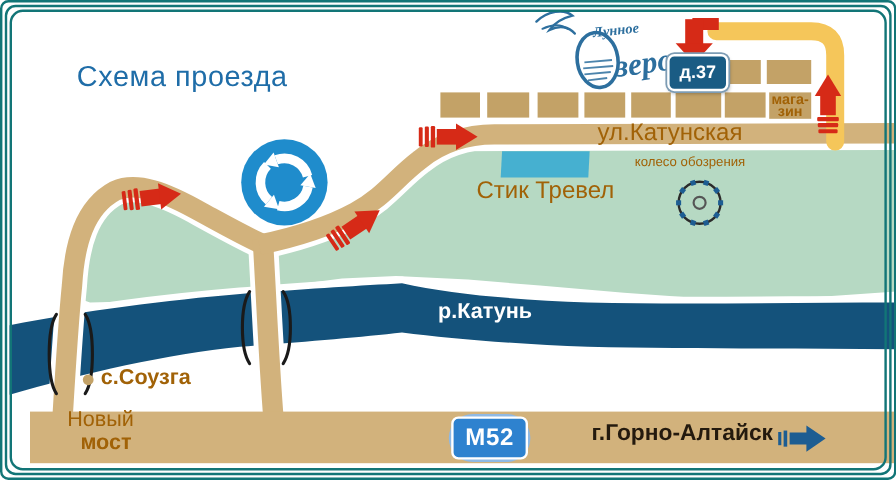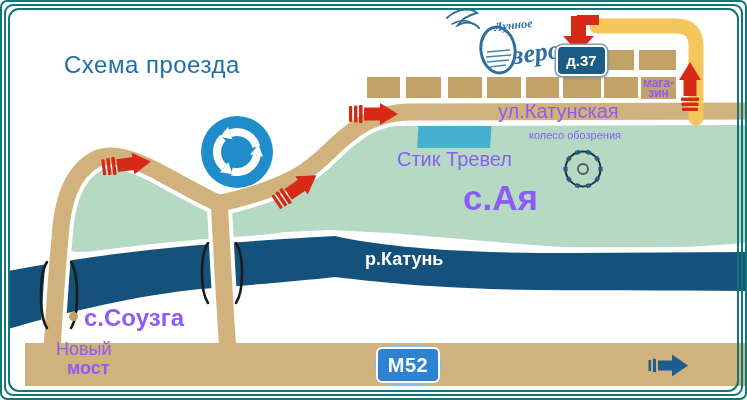--- a/index.html
+++ b/index.html
@@ -4,31 +4,31 @@
 <style>
   html,body{margin:0;padding:0;background:#fff;}
   #stage{position:relative;width:747px;height:400px;background:#ffffff;overflow:hidden;
          font-family:"Liberation Sans",sans-serif;}
   
   .frame{position:absolute;border:2px solid #127577;border-radius:7px;pointer-events:none;z-index:6;}
   .f1{inset:0px;}
   .f2{inset:4px;border-radius:9px;}
   .f3{inset:8px;border-radius:11px;}
   svg.map{position:absolute;left:0;top:0;z-index:1;}
-  .lbl{position:absolute;white-space:nowrap;color:#8b5cf6;z-index:3;}
+  .lbl{position:absolute;white-space:nowrap;color:#a16207;z-index:3;}
   .title{left:64px;top:51px;font-size:24px;font-weight:500;color:#1f6da8;letter-spacing:.5px;}
   .street{left:498px;top:100px;font-size:20px;font-weight:500;}
   .shop{left:640px;top:78px;width:37px;font-size:12px;font-weight:600;line-height:10px;text-align:center;}
   .stik{left:397px;top:148px;font-size:20px;}
   .wheel{left:529px;top:129px;font-size:11px;font-weight:500;}
   .aya{left:463px;top:178px;font-size:35px;font-weight:700;}
   .pkatun{left:233px;top:209px;font-size:18px;font-weight:700;}
   .river-lbl{left:365px;top:249px;font-size:18px;font-weight:700;color:#ffffff;}
   .aysky{left:230px;top:285px;font-size:18px;font-weight:700;}
-  .souzga{left:84px;top:304px;font-size:24px;font-weight:700;}
+  .souzga{left:84px;top:304px;font-size:18px;font-weight:700;}
   .souzga-dot{position:absolute;left:69px;top:312px;width:9px;height:9px;border-radius:50%;
               background:#c3a267;z-index:3;}
   .novy1{left:56px;top:339px;font-size:18px;font-weight:400;}
   .novy2{left:67px;top:358px;font-size:18px;font-weight:700;}
   .city{left:493px;top:351px;font-size:19px;font-weight:700;color:#241a0e;}
   
   .house{position:absolute;left:556px;top:45px;width:47px;height:27px;background:#1a5c84;
          border:2px solid #fff;border-radius:6px;box-shadow:0 0 0 1.5px #7d9cb4,1px 2px 3px rgba(0,0,0,.25);
          color:#fff;font-size:15px;font-weight:700;display:flex;align-items:center;justify-content:center;z-index:3;}
   
@@ -191,26 +191,26 @@
 
   <div class="house">д.37</div>
 
   <div class="lbl street">ул.Катунская</div>
   <div class="lbl shop">
     <span>мага-</span><br>
     <span>зин</span>
   </div>
   <div class="lbl stik">Стик Тревел</div>
   <div class="lbl wheel">колесо обозрения</div>
-  <div class="lbl aya">с.Ая</div>
   <div class="lbl river-lbl">р.Катунь</div>
   <div class="souzga-dot"></div>
   <div class="lbl souzga">с.Соузга</div>
   <div class="lbl novy1">Новый</div>
   <div class="lbl novy2">мост</div>
+  <div class="lbl city">г.Горно-Алтайск</div>
 
   <div class="m52o">
     <div class="m52i">М52</div>
   </div>
 
   <div class="frame f1"></div>
   <div class="frame f2"></div>
   <div class="frame f3"></div>
 </div>
 

